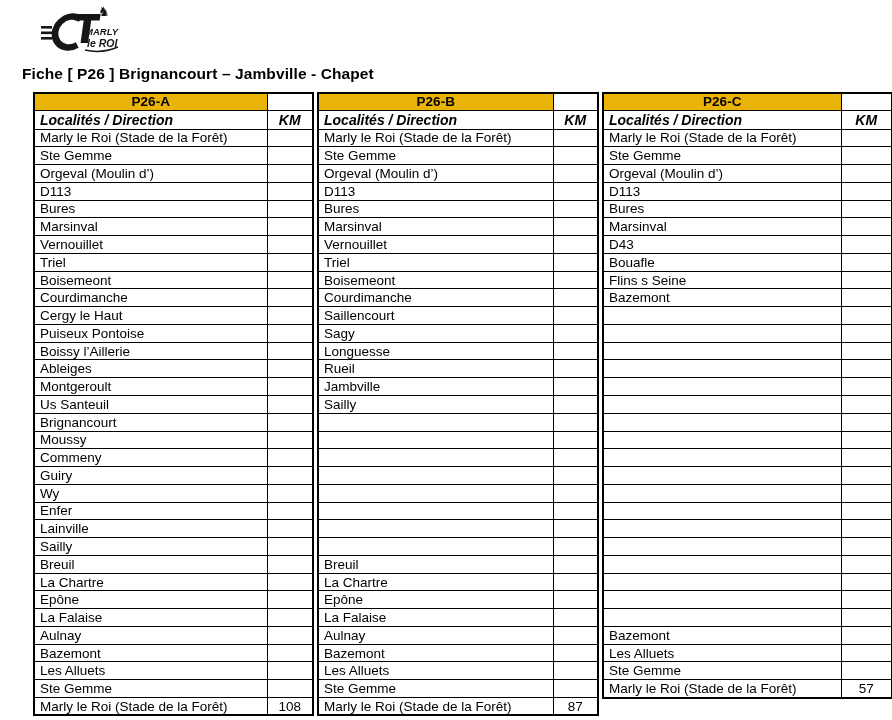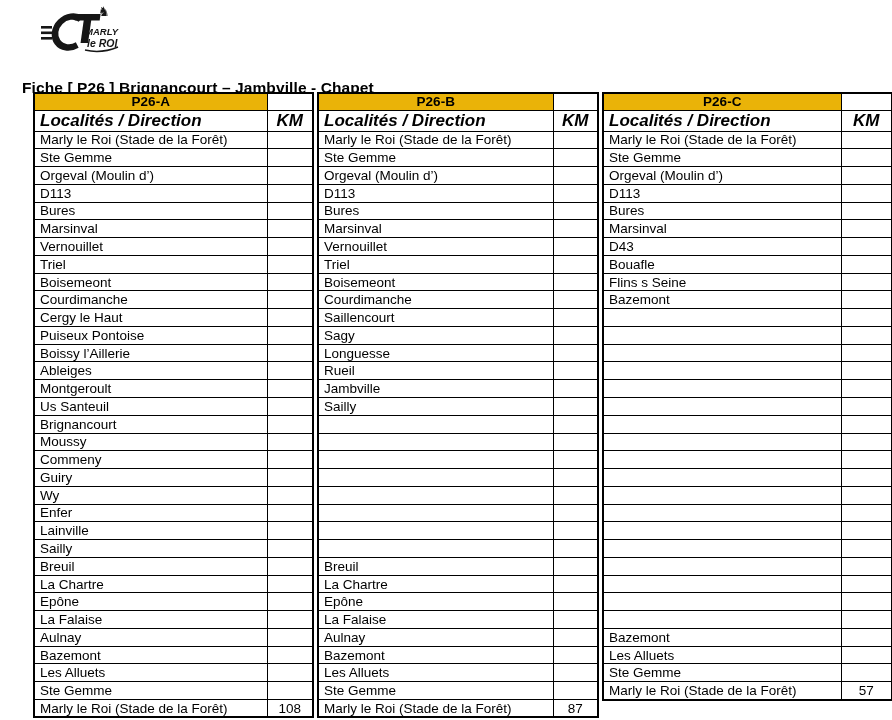--- a/index.html
+++ b/index.html
@@ -20,21 +20,20 @@
     height: 54px;
   }
   .title {
     position: absolute;
     left: 22px;
     top: 65px;
     font-size: 15.5px;
     font-weight: bold;
     letter-spacing: 0.1px;
     white-space: nowrap;
-    margin-top: 14px;
   }
   .tables {
     position: absolute;
     left: 33px;
     top: 92px;
     display: flex;
     gap: 3px;
     align-items: flex-start;
   }
   table.route-table {
@@ -58,21 +57,21 @@
   tr.sub-row { height: 19px; }
   tbody tr { height: 17.78px; }
   th.sec-hdr {
     background: #eab308;
     font-size: 13.5px;
     font-weight: bold;
     text-align: center;
   }
   th.sec-hdr-empty { background: #ffffff; }
   th.sub-hdr {
-    font-size: 17px;
+    font-size: 14px;
     font-weight: bold;
     font-style: italic;
   }
   th.sub-hdr.loc { text-align: left; padding-left: 5px; }
   th.sub-hdr.km  { text-align: center; }
   td.loc {
     font-size: 13.5px;
     text-align: left;
     padding-left: 5px;
   }

